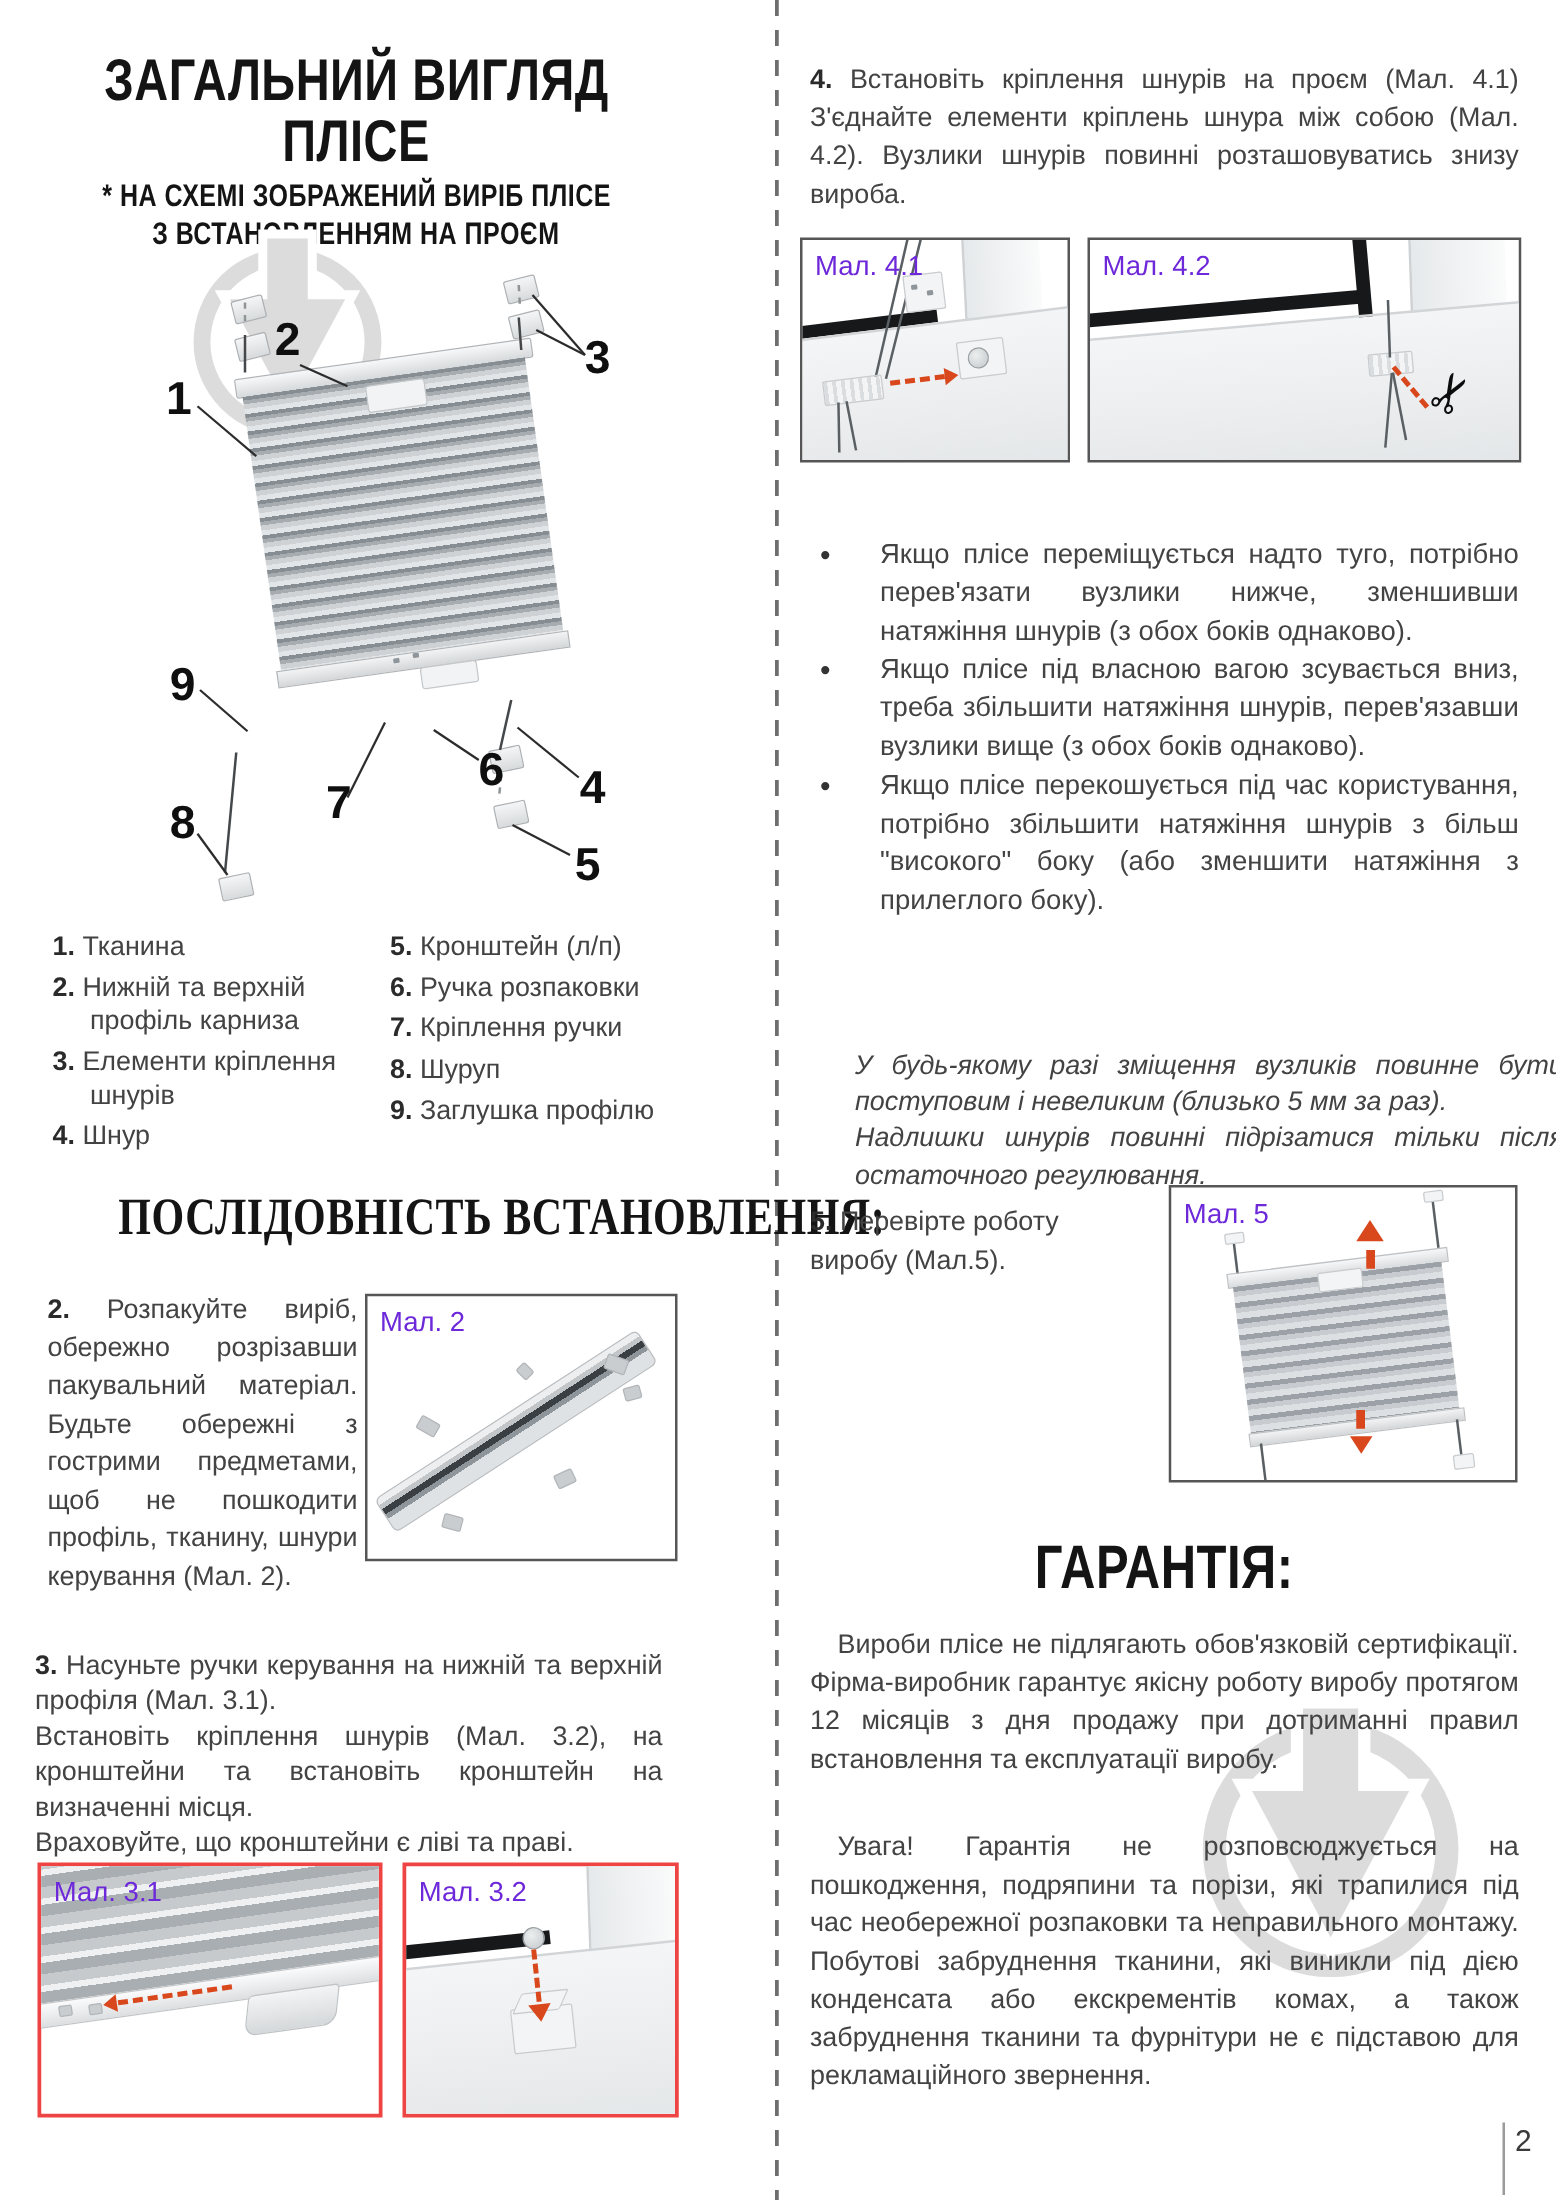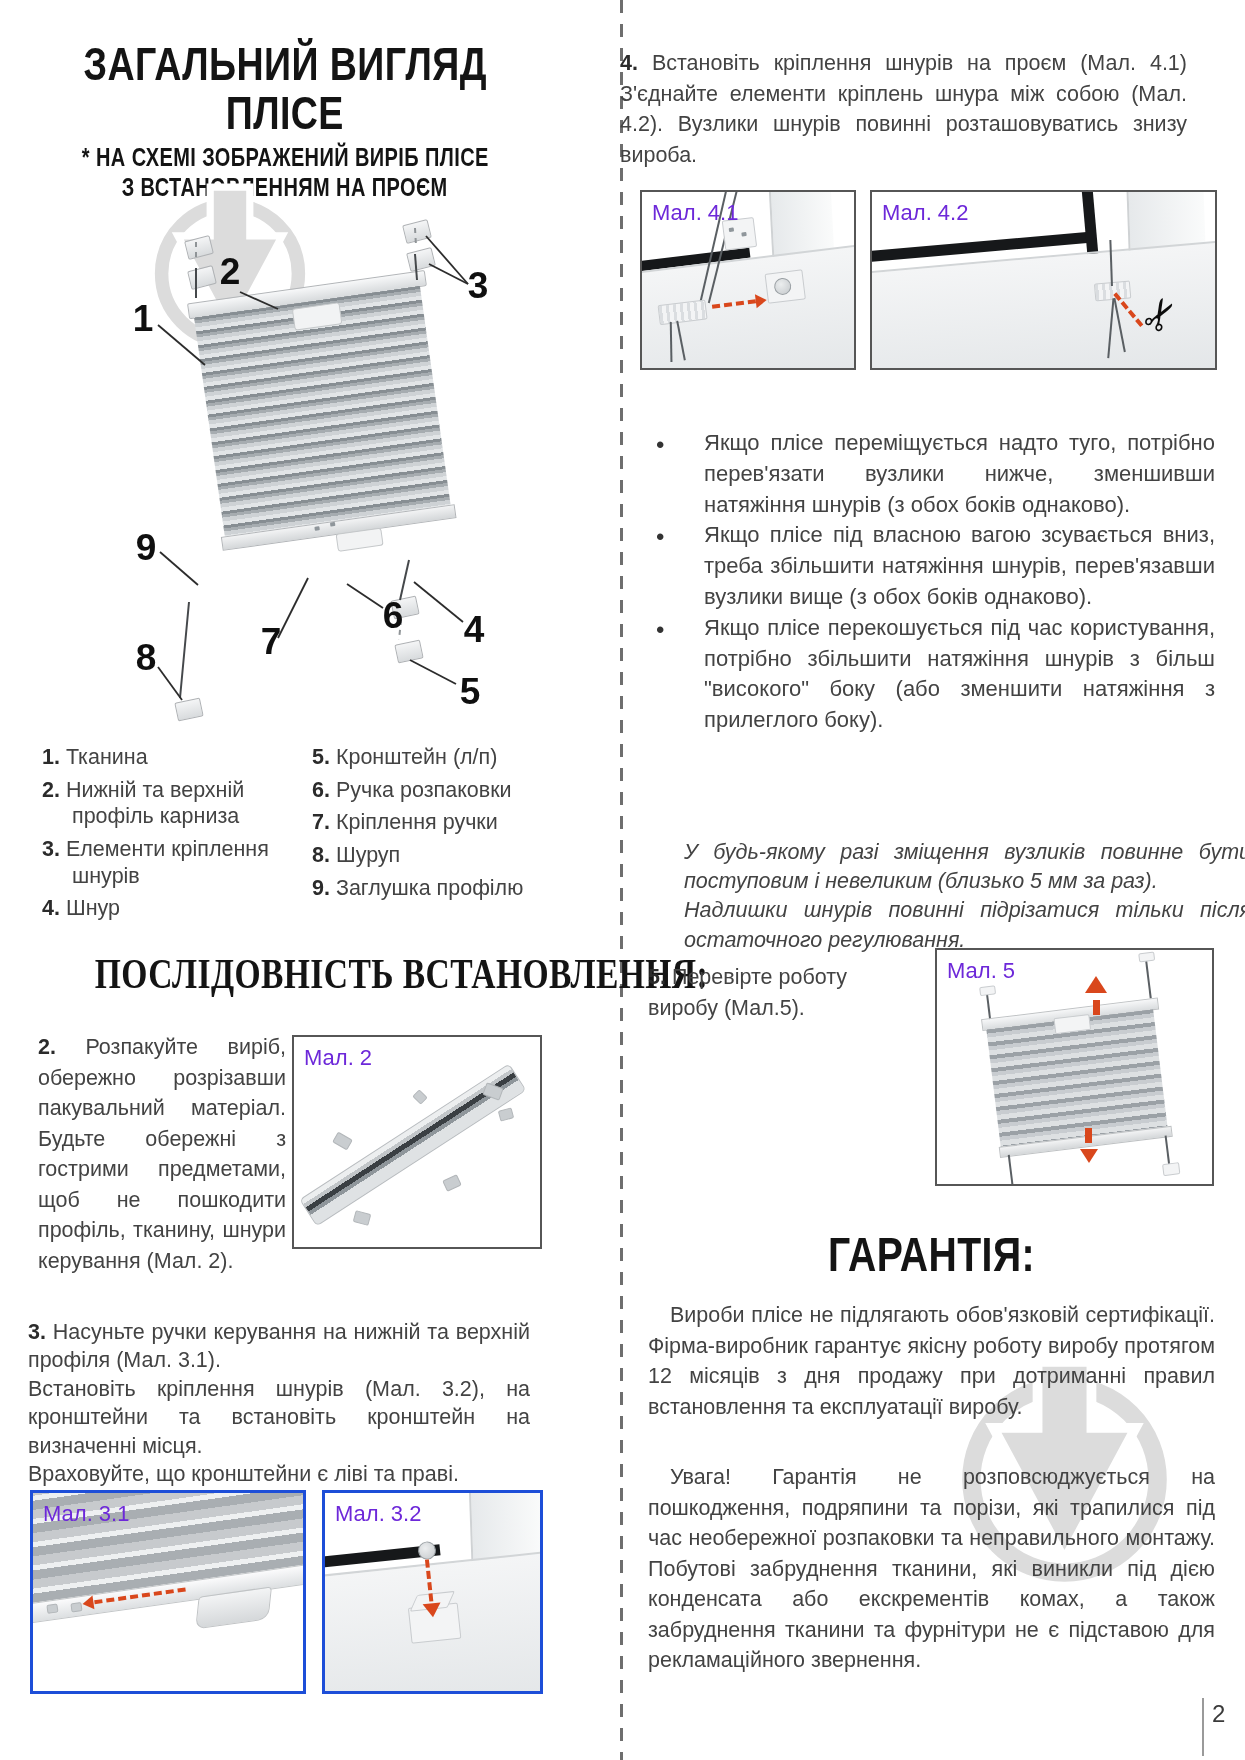--- a/index.html
+++ b/index.html
@@ -8,21 +8,21 @@
   .abs{position:absolute;}
   
   .body-text{font-size:21.5px;line-height:1.42;text-align:justify;color:#434343;}
   .num{font-weight:700;color:#2b2b2b;}
   .heading{font-weight:700;color:#141414;text-align:center;}
   .cond{display:inline-block;transform:scaleX(0.8);transform-origin:50% 50%;white-space:nowrap;letter-spacing:.5px;}
   
   .v-dash{width:3px;background:repeating-linear-gradient(180deg,#6e6e6e 0 13px,transparent 13px 24px);}
   
   .fig{position:absolute;background:#fff;overflow:hidden;}
-  .fig-heavy{border:3px solid #1d4ed8;}
+  .fig-heavy{border:3px solid #ef4444;}
   .fig-light{border:2px solid #565656;}
   .fig-label{position:absolute;left:10px;top:8px;font-size:22px;color:#6d28d9;z-index:6;}
   
   .callout{position:absolute;font-weight:700;font-size:37px;color:#0f0f0f;transform:translate(-50%,-50%);z-index:5;}
   .bk{position:absolute;width:24px;height:17px;background:linear-gradient(180deg,#f4f5f6,#d8dbdd);
       border:1px solid #aeb1b4;border-radius:2px;z-index:3;}
   .blind{position:absolute;left:190px;top:303px;width:232px;height:262px;
          transform:rotate(-8deg);transform-origin:0 0;z-index:2;}
   .b-toprail{position:absolute;left:-3px;top:0;width:238px;height:14px;border-radius:2px;
       background:linear-gradient(180deg,#f7f8f9,#d7dadc);border:1px solid #b2b5b8;}
@@ -199,21 +199,21 @@
       <div class="jamb" style="left:158px;top:-15px;width:70px;height:235px;transform:rotate(4deg);"></div>
       <div class="sill" style="left:-15px;top:70px;width:250px;height:150px;"></div>
       <div class="plate" style="left:92px;top:112px;width:48px;height:34px;"></div>
       <div class="plate" style="left:98px;top:100px;width:36px;height:14px;transform:skewX(-30deg);"></div>
       <div class="screw" style="left:108px;top:48px;width:16px;height:16px;"></div>
       <div class="dashV" style="left:114px;top:66px;height:42px;"></div>
       <div class="triD" style="left:107px;top:110px;"></div>
     </div>
   </div>
 
-  <div class="abs body-text" style="left:620px;top:48px;width:567px;">
+  <div class="abs body-text" style="left:648px;top:48px;width:567px;">
     <span class="num">4.</span>
     <span>Встановіть кріплення шнурів на проєм (Мал. 4.1) З'єднайте елементи кріплень шнура між собою (Мал. 4.2). Вузлики шнурів повинні розташовуватись знизу вироба.</span>
   </div>
 
   <div class="fig fig-light" style="left:640px;top:190px;width:212px;height:176px;">
     <div class="fig-label">Мал. 4.1</div>
     <div class="abs" style="left:-8px;top:0;width:230px;height:190px;transform:rotate(-7deg);transform-origin:50% 50%;">
       <div class="blackband" style="left:-5px;top:56px;width:125px;height:10px;"></div>
       <div class="jamb" style="left:140px;top:-15px;width:60px;height:220px;transform:rotate(4deg);"></div>
       <div class="sill" style="left:-15px;top:66px;width:250px;height:130px;"></div>

